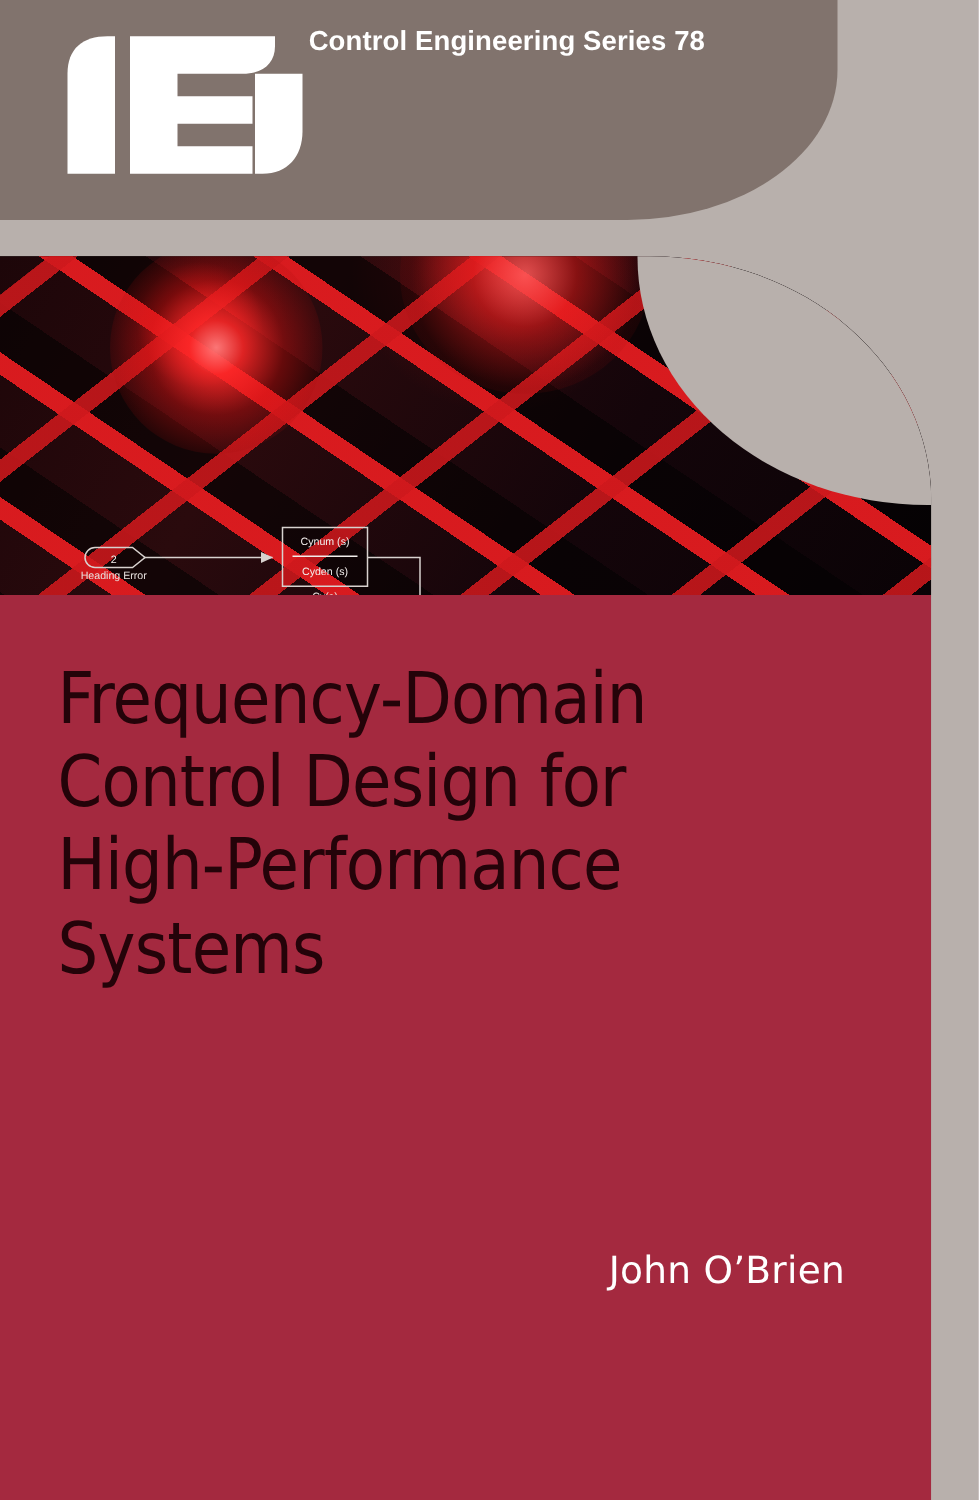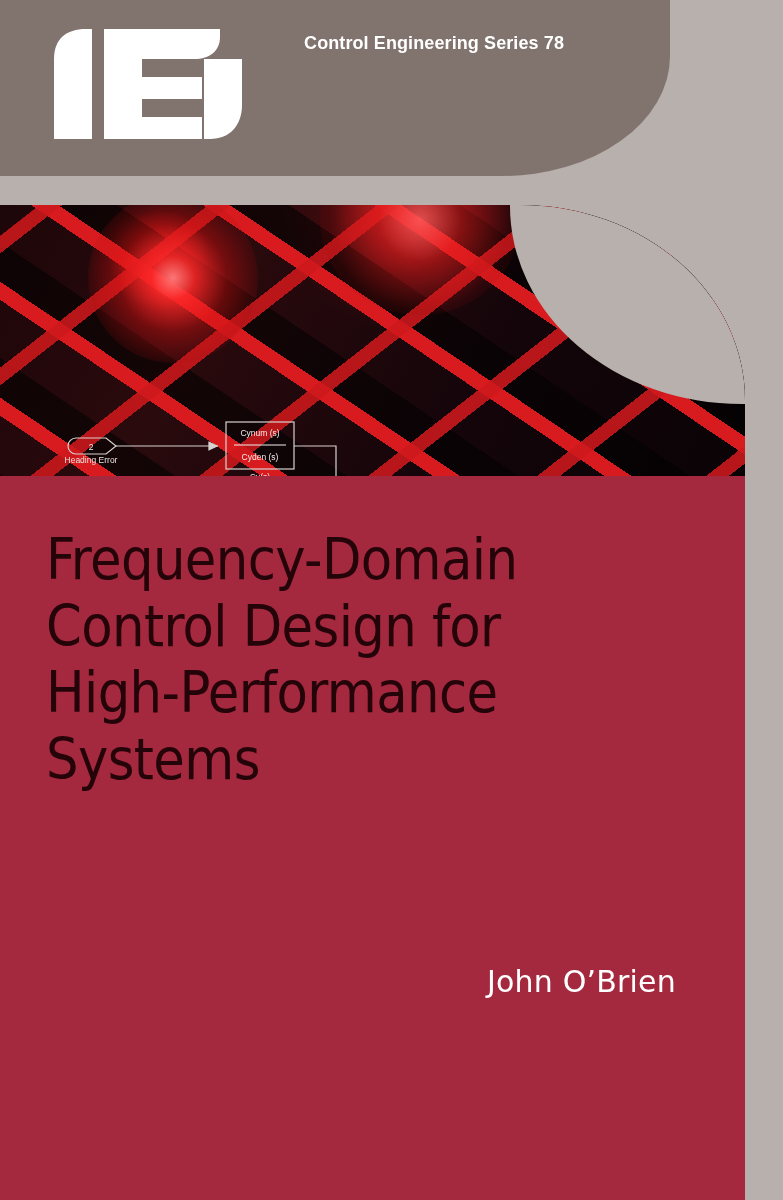--- a/index.html
+++ b/index.html
@@ -36,23 +36,23 @@
     height: 120px;
   }
   .series-label {
     position: absolute;
     right: 0;
     top: 0;
     width: 670px;
     text-align: right;
     padding-right: 106px;
     box-sizing: border-box;
-    margin-top: 33px;
+    margin-top: 20px;
     color: #ffffff;
-    font-size: 18px;
+    font-size: 22px;
     font-weight: bold;
     letter-spacing: 0.1px;
     font-family: "Liberation Sans", sans-serif;
   }
 
   
   .artwork {
     position: absolute;
     left: 0;
     top: 205px;
@@ -165,21 +165,21 @@
     font-family: "DejaVu Sans Condensed", "Liberation Sans Narrow", "Liberation Sans", sans-serif;
     font-size: 57px;
     line-height: 1.17;
     font-weight: 500;
     letter-spacing: -0.6px;
     white-space: pre-line;
   }
   .author {
     position: absolute;
     left: 46px;
-    top: 488px;
+    top: 523px;
     width: 630px;
     text-align: right;
     color: #ffffff;
     font-size: 30px;
     letter-spacing: 0.2px;
     font-family: "DejaVu Sans", "Liberation Sans", sans-serif;
   }
   .right-margin {
     position: absolute;
     left: 745px;

